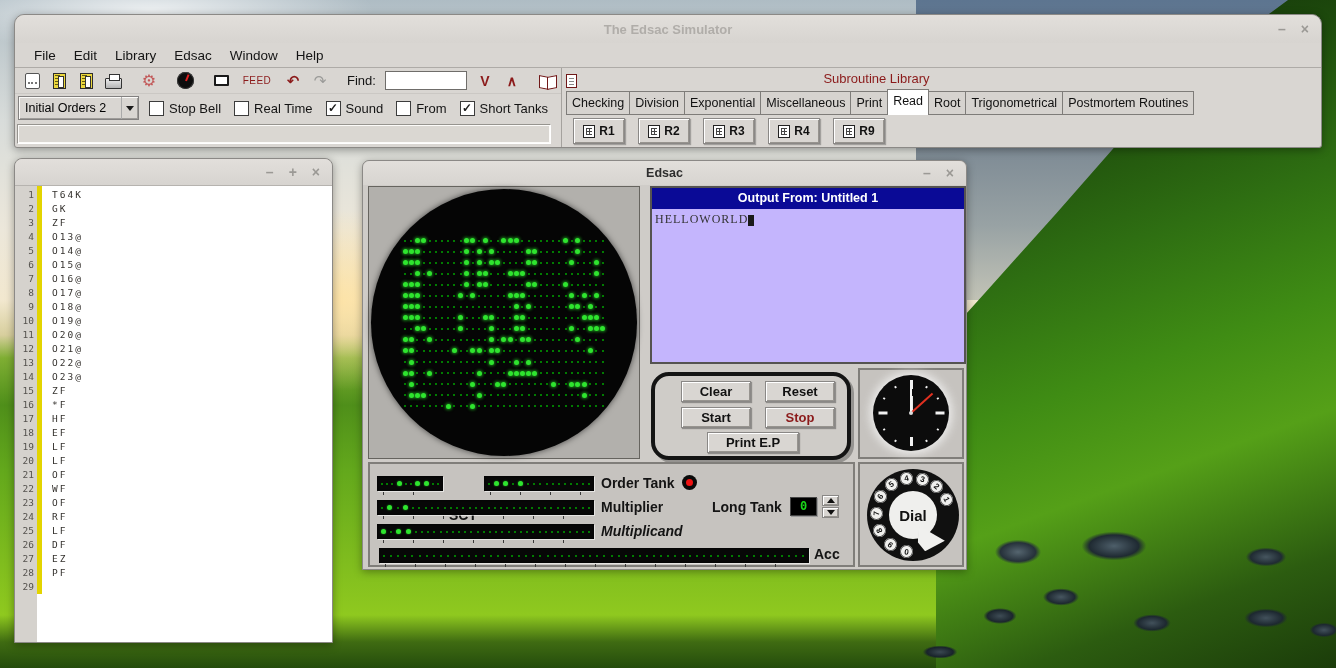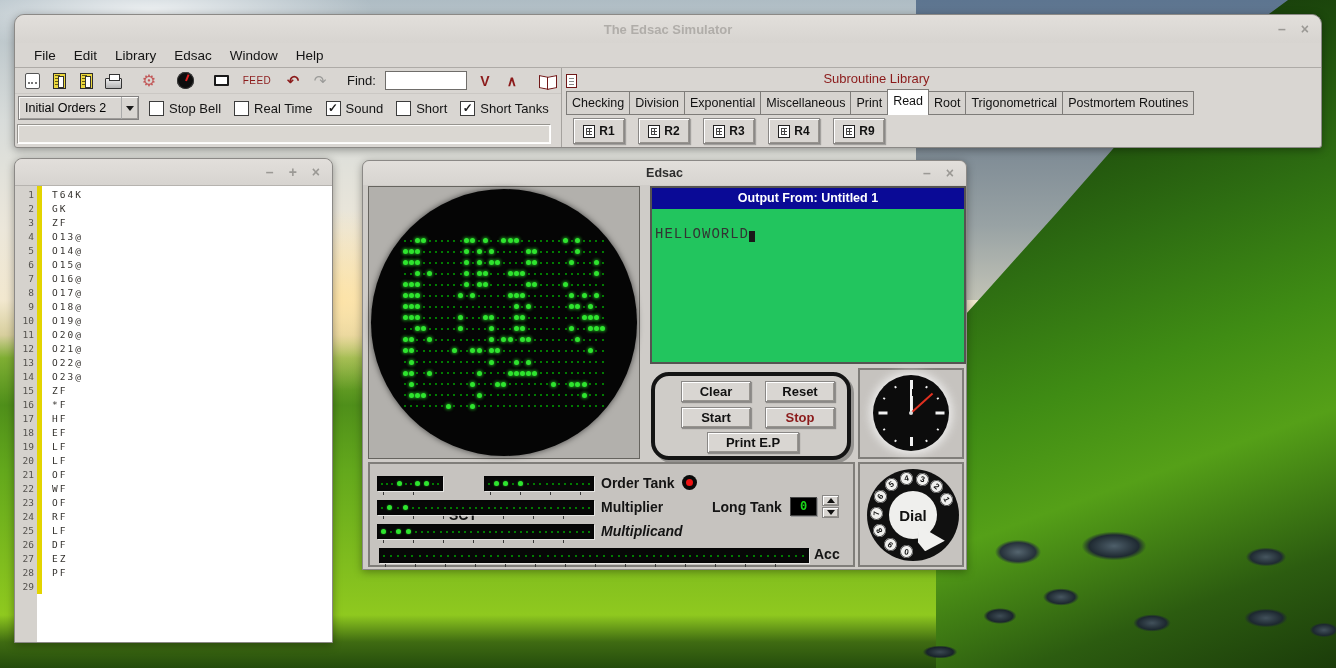--- a/index.html
+++ b/index.html
@@ -116,23 +116,23 @@
   #edsac-window .titlebar .t{font-size:12.5px;color:#2e2e2e;}
   .panel{position:absolute;background:#c6c3bf;border:2px solid #807e7a;}
   .crt-panel{left:5px;top:25px;width:272px;height:273px;background:#b2b0ac;border:1px solid #66645f;}
   .crt-circle{position:absolute;inset:2px;border-radius:50%;background:#050505;box-shadow:0 0 6px rgba(0,0,0,.6);}
   .crt-rows{position:absolute;left:31px;top:46px;display:flex;flex-direction:column;}
   .crt-row{display:flex;width:204px;height:11.06px;}
   .crt-cell{width:6.18px;display:flex;align-items:center;justify-content:center;}
   .dot-s{width:2px;height:2px;border-radius:50%;background:#00a300;}
   .dot-b{width:5px;height:5px;border-radius:50%;background:#2fe42f;box-shadow:0 0 3px 1px rgba(40,230,40,.55);}
 
-  .output-panel{left:287px;top:25px;width:316px;height:178px;background:#22c55e;border:2px solid #555351;}
+  .output-panel{left:287px;top:25px;width:316px;height:178px;background:#c4b5fd;border:2px solid #555351;}
   .output-header{height:21px;background:#0a0a96;color:#fff;font-size:12.5px;font-weight:bold;text-align:center;padding-top:3px;}
-  .output-body{padding:17px 3px;font-family:Liberation Mono, monospace;font-size:14px;color:#333;letter-spacing:1px;}
+  .output-body{padding:3px 3px;font-family:Liberation Serif, serif;font-size:12px;color:#333;letter-spacing:1px;}
   .cursor-block{display:inline-block;width:6px;height:11px;background:#1a1a1a;vertical-align:text-bottom;}
 
   .cluster{position:absolute;left:288px;top:211px;width:200px;height:88px;border:4px solid #141414;border-radius:18px;
     background:#cfccc8;box-shadow:3px 3px 0 rgba(40,40,40,.35);}
   .btn3d{position:absolute;display:flex;align-items:center;justify-content:center;
     background:#d9d6d2;border:1px solid #8a8886;box-shadow:inset 1px 1px 0 #fff,inset -1px -1px 0 #97948f,1px 1px 1px rgba(0,0,0,.3);
     font-size:13px;font-weight:bold;color:#111;}
   .stop-red{color:#8b1a1a;}
 
   .clock-panel{left:495px;top:207px;width:106px;height:91px;}
@@ -257,21 +257,21 @@
             <span class="cbitem">
               <span class="cbbox"></span>
               <span class="cblabel">Real Time</span>
             </span>
             <span class="cbitem">
               <span class="cbbox">✓</span>
               <span class="cblabel">Sound</span>
             </span>
             <span class="cbitem">
               <span class="cbbox"></span>
-              <span class="cblabel">Short</span>
+              <span class="cblabel">From</span>
             </span>
             <span class="cbitem">
               <span class="cbbox">✓</span>
               <span class="cblabel">Short Tanks</span>
             </span>
           </div>
       </div>
       <div class="status-strip"></div>
     </div>
     <div class="rightcol">

